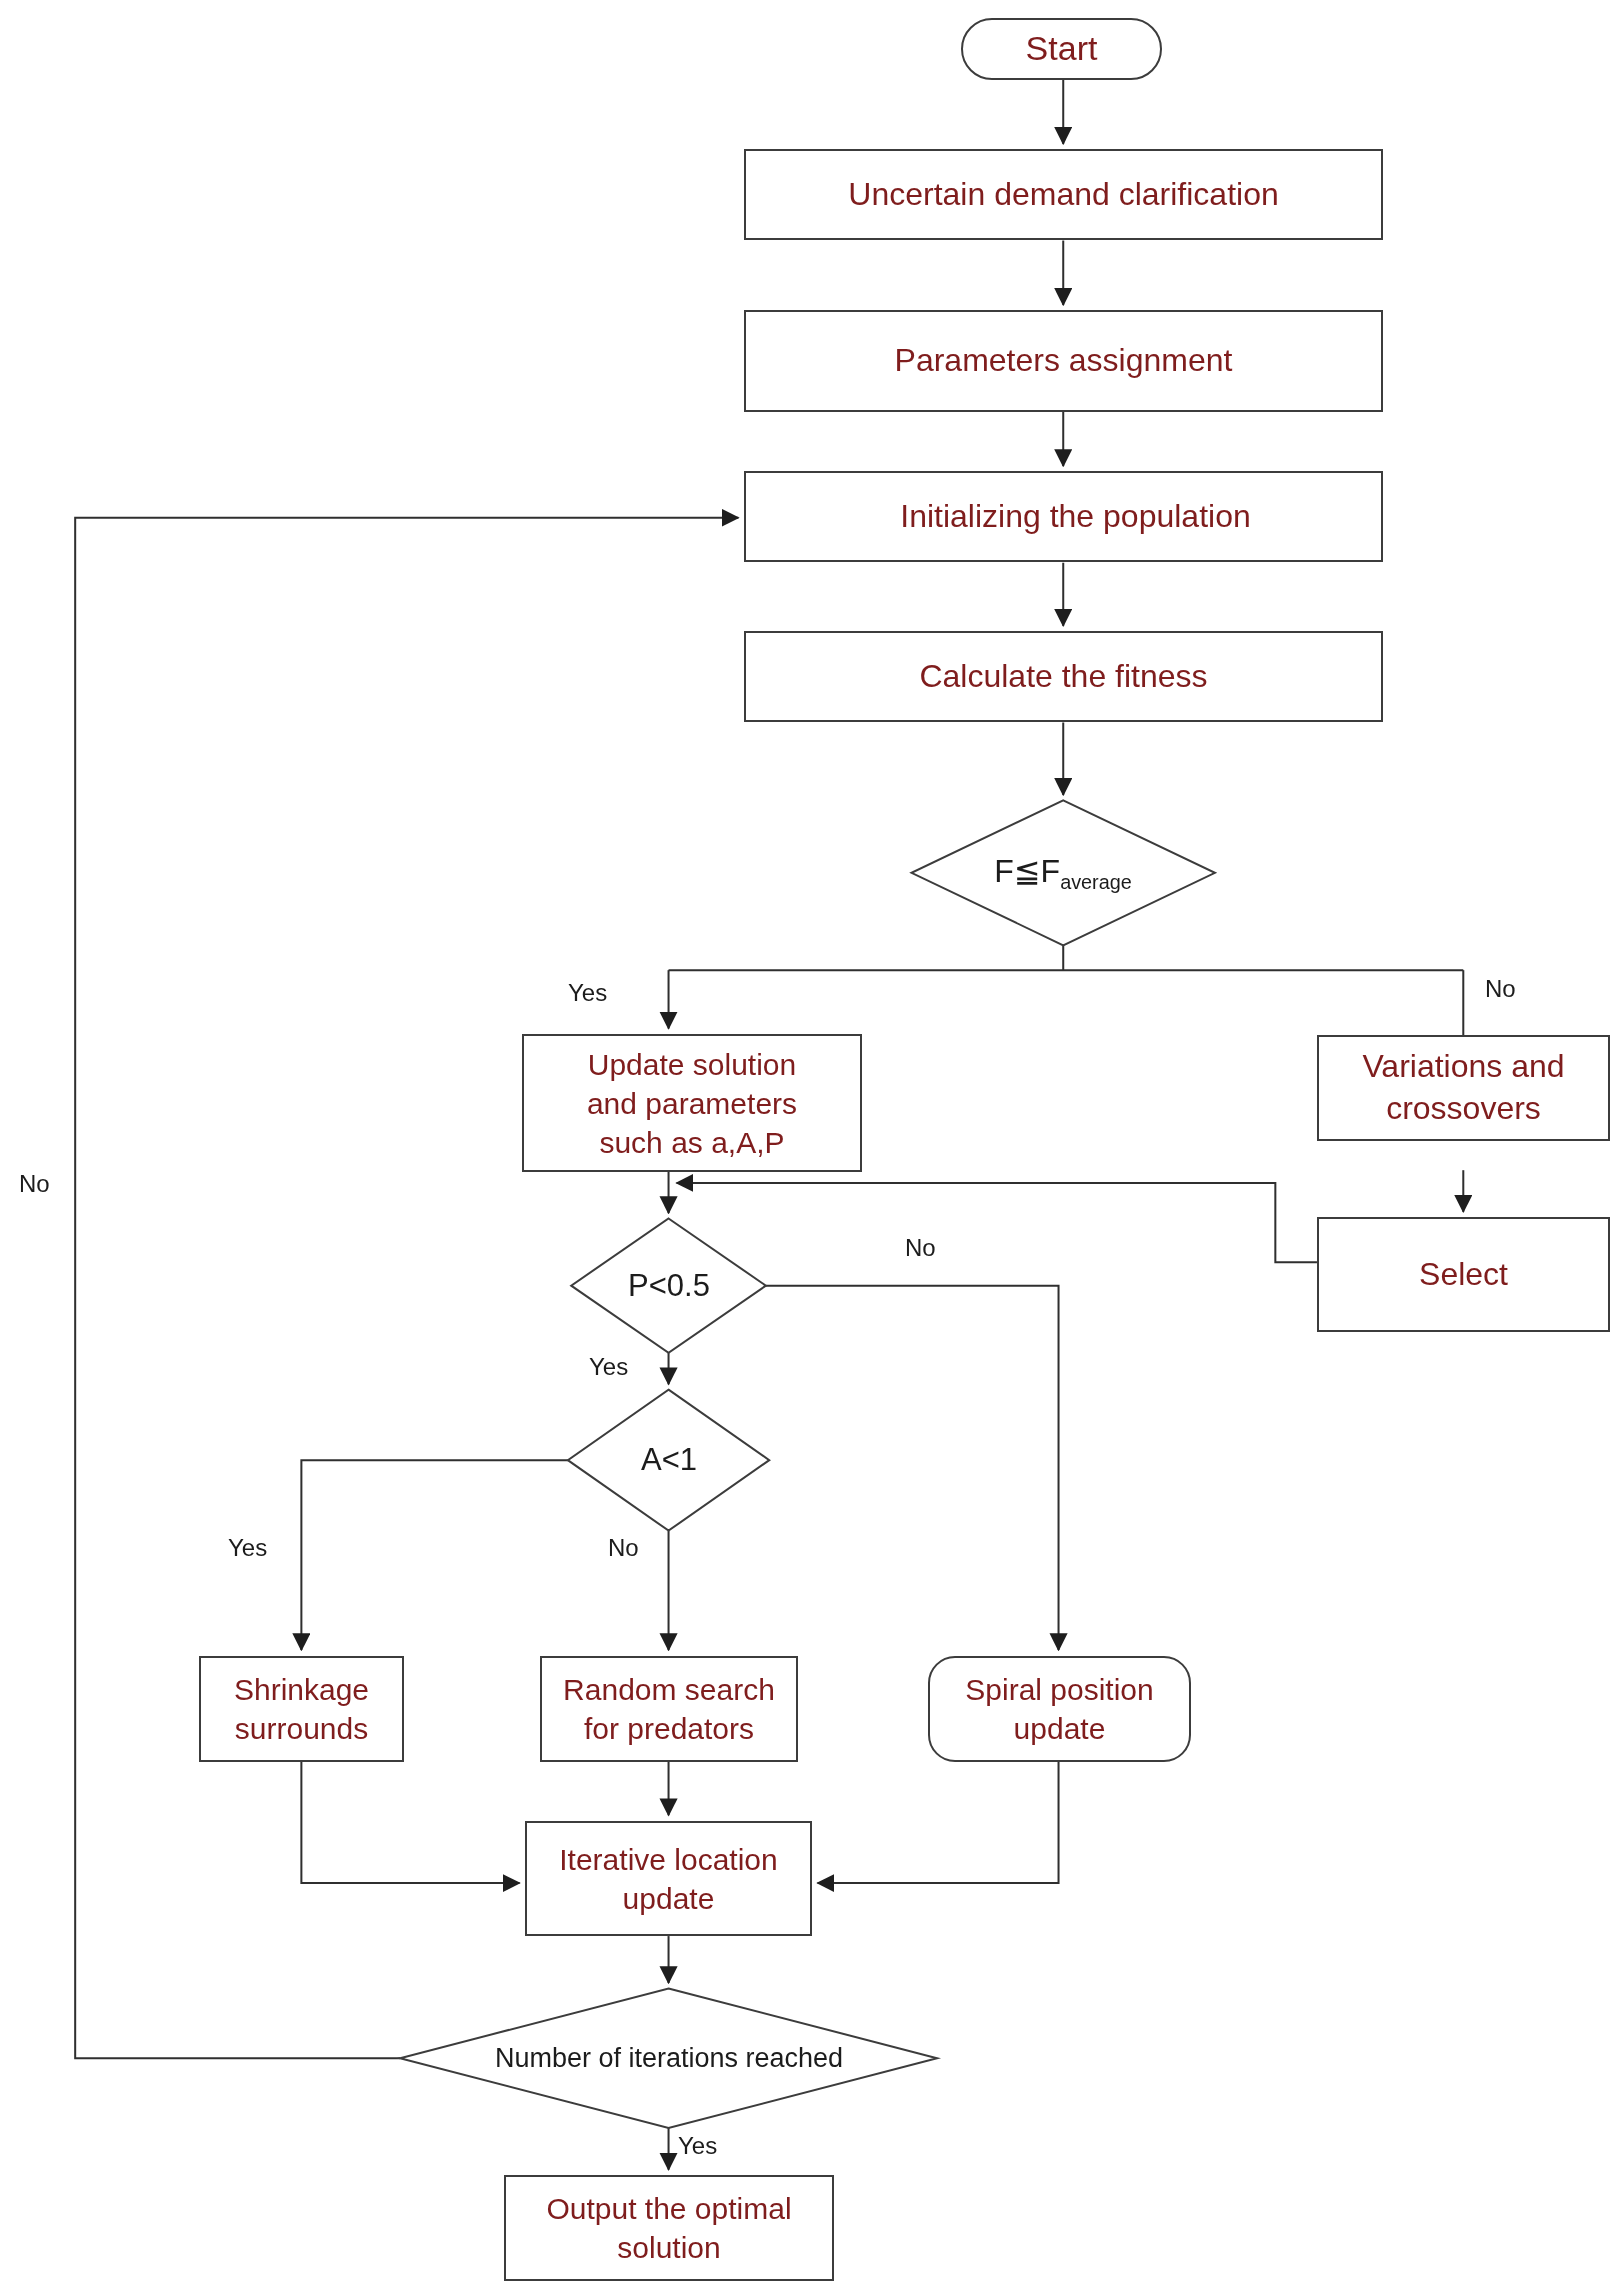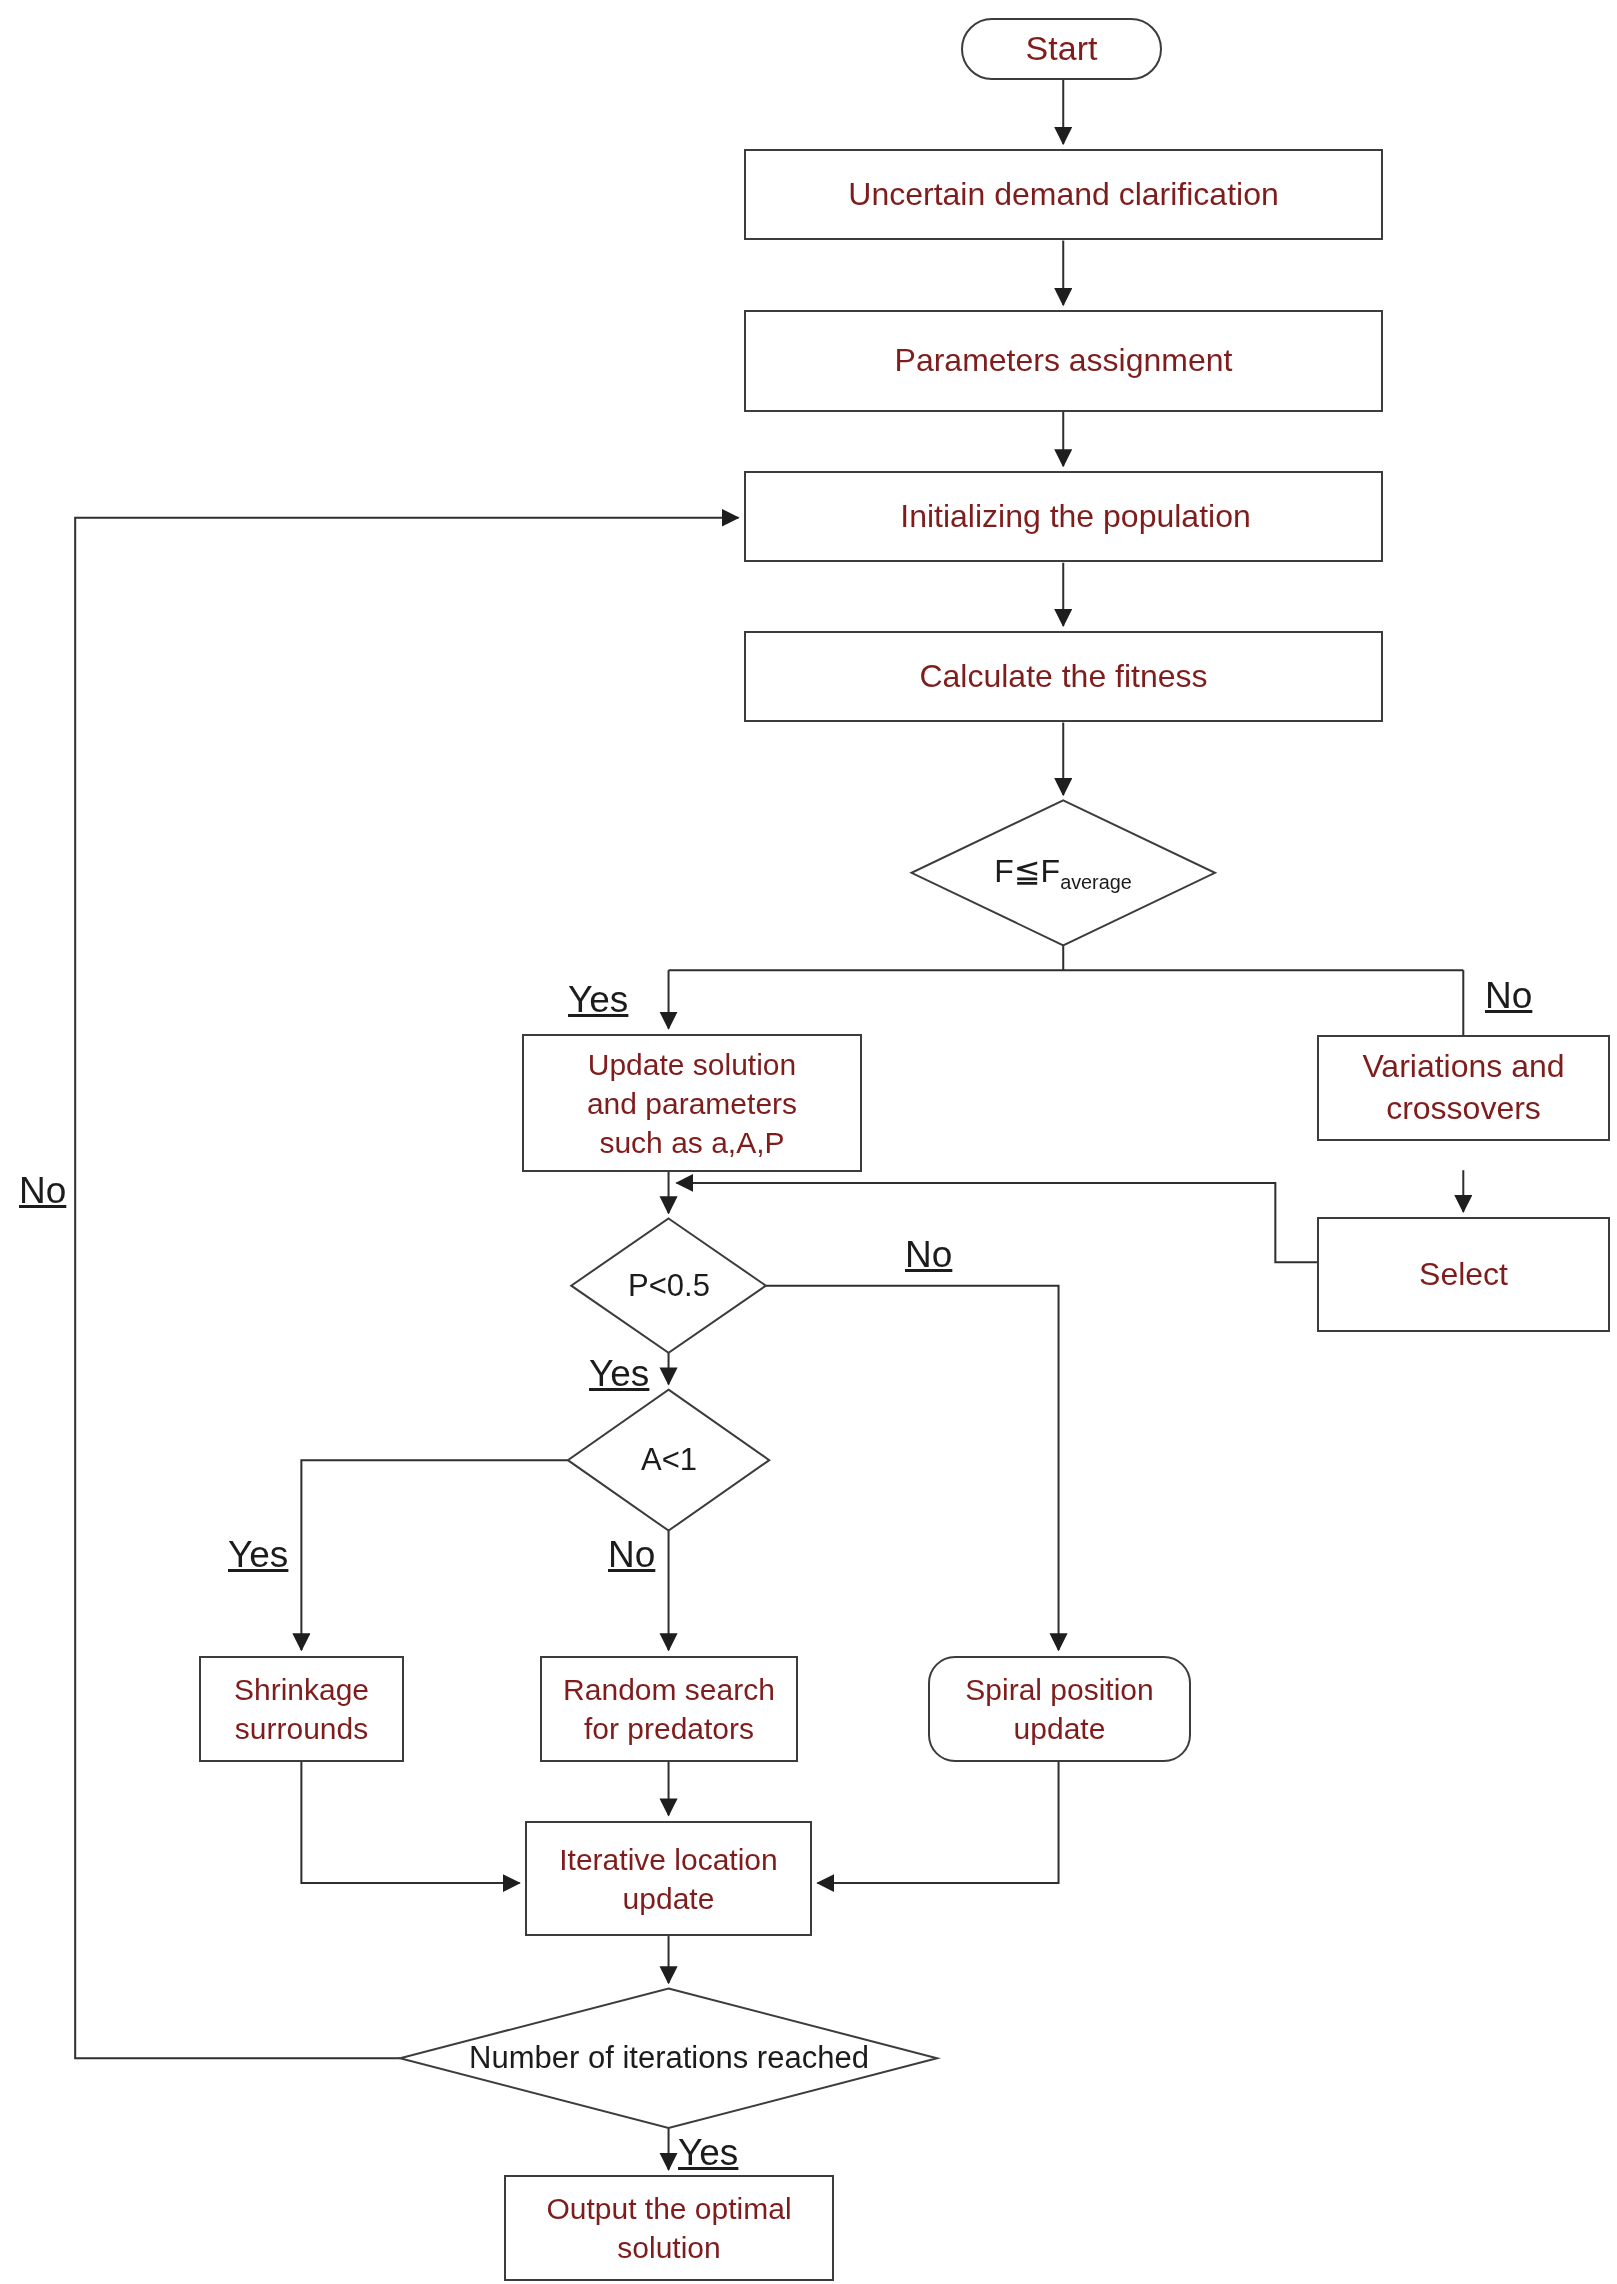--- a/index.html
+++ b/index.html
@@ -22,24 +22,23 @@
   .diamond-label{
     position:absolute;
     transform:translate(-50%,-50%);
     text-align:center;
     white-space:nowrap;
     font-size:31px;
   }
   .diamond-label sub{font-size:0.62em;}
   .edge-label{
     position:absolute;
-    font-size:37px;
+    font-size:24px;
     white-space:nowrap;
     color:#1c1c1c;
-    text-decoration:underline;
   }
 </style>
 </head>
 <body>
 
 <div id="canvas">
 
   <svg id="wires" viewBox="0 0 2409 3402" xmlns="http://www.w3.org/2000/svg">
     <defs>
       <marker id="arrow" viewBox="0 0 10 10" refX="9.3" refY="5" markerWidth="9" markerHeight="9" orient="auto-start-reverse">
@@ -110,21 +109,21 @@
 
   <div class="node" style="left:504px;top:2175px;width:330px;height:106px;font-size:30px;">Output the optimal
 solution</div>
 
   <div class="diamond-label" style="left:1063px;top:873px;font-size:32px;"><span>F≦F</span><sub>average</sub></div>
 
   <div class="diamond-label" style="left:669px;top:1286px;">P&lt;0.5</div>
 
   <div class="diamond-label" style="left:669px;top:1460px;">A&lt;1</div>
 
-  <div class="diamond-label" style="left:669px;top:2058px;font-size:31px;">Number of iterations reached</div>
+  <div class="diamond-label" style="left:669px;top:2058px;font-size:27px;">Number of iterations reached</div>
 
   <div class="edge-label" style="left:568px;top:979px;">Yes</div>
   <div class="edge-label" style="left:1485px;top:975px;">No</div>
   <div class="edge-label" style="left:905px;top:1234px;">No</div>
   <div class="edge-label" style="left:589px;top:1353px;">Yes</div>
   <div class="edge-label" style="left:228px;top:1534px;">Yes</div>
   <div class="edge-label" style="left:608px;top:1534px;">No</div>
   <div class="edge-label" style="left:678px;top:2132px;">Yes</div>
   <div class="edge-label" style="left:19px;top:1170px;">No</div>
 

